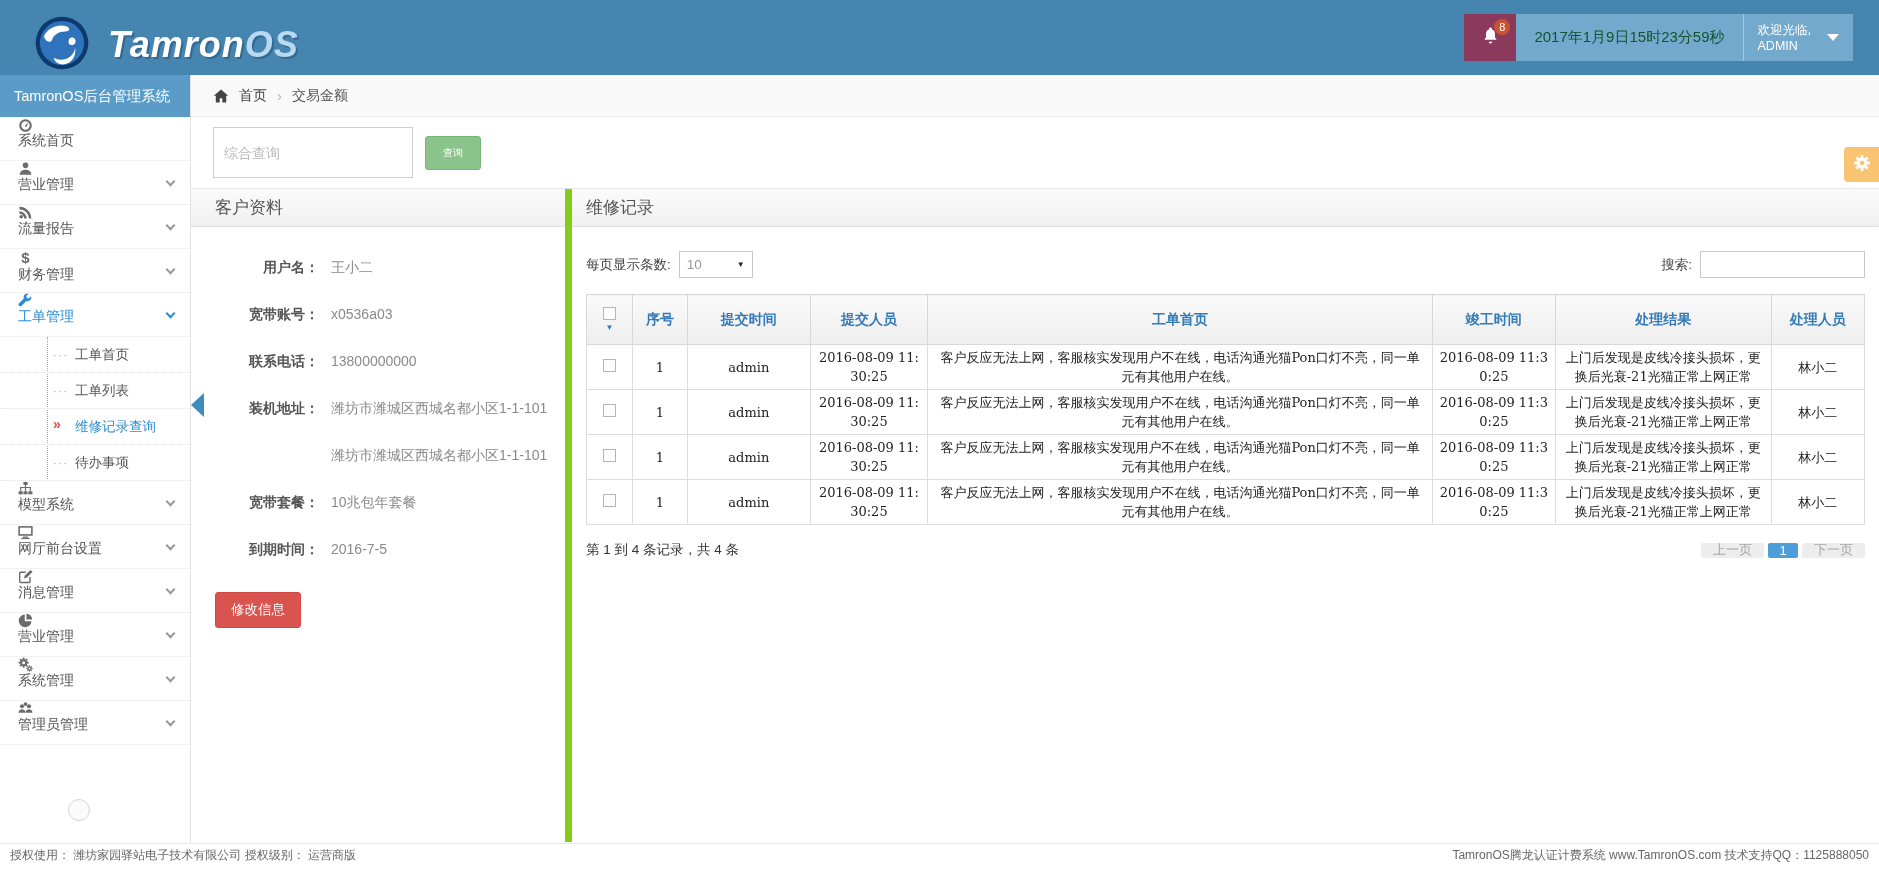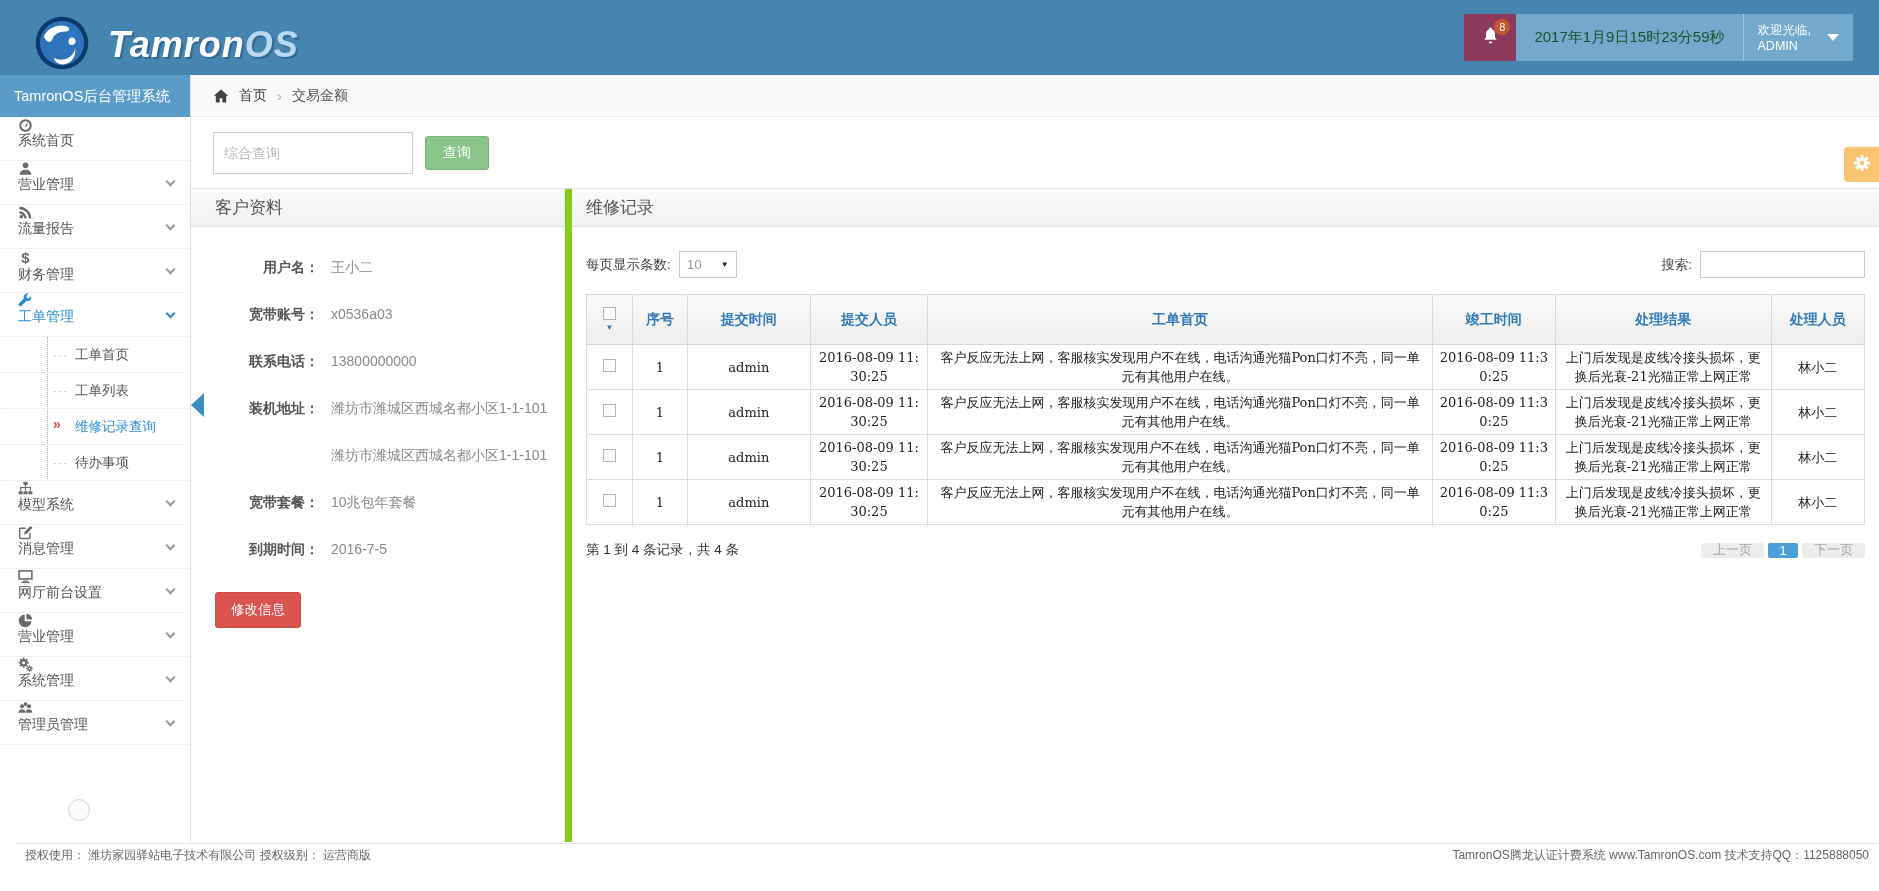--- a/index.html
+++ b/index.html
@@ -52,45 +52,45 @@
   
   .main { flex:1; position:relative; background:#fff; border-left:1px solid #e2e2e2; }
   .active-pointer { position:absolute; left:0; top:318px; width:0; height:0;
     border-top:12px solid transparent; border-bottom:12px solid transparent; border-right:13px solid #3c8dbc; }
   .breadcrumb-bar { height:42px; background:#f9f9f9; border-bottom:1px solid #ececec;
     display:flex; align-items:center; padding-left:22px; font-size:14px; color:#444; }
   .breadcrumb-bar .home-icon { margin-right:10px; display:flex; }
   .bc-sep { color:#b5b5b5; margin:0 10px; font-size:15px; }
   .bc-current { color:#555; }
   .search-row { height:71px; background:#fff; display:flex; align-items:center; padding-left:22px; position:relative; }
-  .query-input { width:200px; height:42px; border:1px solid #cfcfcf; padding:8px 10px; font-size:14px; color:#737373; outline:none; }
+  .query-input { width:200px; height:51px; border:1px solid #cfcfcf; padding:8px 10px; font-size:14px; color:#737373; outline:none; }
   .query-input::placeholder { color:#b8b8b8; }
   .query-btn { margin-left:12px; height:34px; padding:0 17px; background:#8ac48a; border:1px solid #79b579;
-    color:#fff; font-size:14px; border-radius:3px; cursor:pointer; }
+    color:#fff; font-size:10px; border-radius:3px; cursor:pointer; }
   .gear-btn { position:absolute; right:0; top:30px; width:35px; height:35px; background:#f8c471;
     border:none; border-radius:4px 0 0 4px; display:flex; align-items:center; justify-content:center; cursor:pointer; }
 
   .panels { display:flex; border-top:1px solid #e5e5e5; height:654px; }
   .panel-header { height:38px; background:linear-gradient(#fbfbfb,#f0f0f0); border-bottom:1px solid #e0e0e0;
     display:flex; align-items:center; font-size:17px; color:#555; }
   .left-panel { width:374px; flex:none; }
   .left-panel .panel-header { padding-left:24px; }
   .left-panel-body { padding:26px 0 0 24px; }
   .field-row { display:flex; margin-bottom:19px; line-height:28px; font-size:14px; }
   .f-label { width:104px; text-align:right; font-weight:bold; color:#555; flex:none; }
   .f-value { color:#8a8a8a; margin-left:12px; }
   .edit-btn { margin-top:10px; margin-left:0; background:#d9534f; color:#fff; border:1px solid #cf4a46;
     border-radius:3px; font-size:13.5px; padding:8px 15px; cursor:pointer; }
 
   .right-panel { flex:1; border-left:7px solid #84cc16; display:flex; flex-direction:column; }
   .right-panel .panel-header { padding-left:14px; }
   .right-body { padding:24px 14px 0 14px; }
   .table-controls { display:flex; justify-content:space-between; align-items:center; margin-bottom:16px; }
   .pagesize { display:flex; align-items:center; font-size:13.5px; color:#444; }
-  .select-box { margin-left:8px; width:58px; height:27px; border:1px solid #c8c8c8; display:flex;
+  .select-box { margin-left:8px; width:74px; height:27px; border:1px solid #c8c8c8; display:flex;
     align-items:center; justify-content:space-between; padding:0 7px; color:#999; font-size:13.5px;
     background:#fff; cursor:pointer; }
   .select-box .sel-caret { font-size:8px; color:#222; }
   .searchbox { display:flex; align-items:center; font-size:13.5px; color:#444; }
   .search-input { margin-left:8px; width:165px; height:27px; border:1px solid #c8c8c8; padding:0 6px;
     font-size:13px; outline:none; }
 
   table.records { width:100%; border-collapse:collapse; table-layout:fixed; }
   table.records th { background:linear-gradient(#fafafa,#eeeeee); color:#337ab7; font-size:14px;
     border:1px solid #d8d8d8; height:50px; font-weight:bold; }
@@ -105,21 +105,21 @@
   .table-footer { display:flex; justify-content:space-between; align-items:center; margin-top:16px; }
   .records-summary { font-size:13.5px; color:#333; }
   .pagination { display:flex; }
   .page-btn { height:15px; display:flex; align-items:center; justify-content:center; font-size:13px;
     margin-left:4px; cursor:pointer; border-radius:2px; }
   .page-prev,.page-next { background:#ededed; color:#a5a5a5; padding:0 12px; }
   .page-num.active { background:#4c9ed9; color:#fff; width:30px; }
 
   
   .footer { height:23px; border-top:1px solid #e7e7e7; background:#fff; display:flex;
-    align-items:center; justify-content:space-between; padding:0 10px; font-size:12px; color:#666;margin-left:15px; }
+    align-items:center; justify-content:space-between; padding:0 10px; font-size:12px; color:#666; }
 
   .icon-char { font-weight:bold; font-size:15px; width:15px; display:inline-block; text-align:center; }
 </style>
 </head>
 <body>
 
 <div class="topbar">
   <div class="logo-area">
     <span class="logo-globe">
       <svg viewBox="0 0 34 34" width="56" height="56">
@@ -237,36 +237,36 @@
                 <rect x="11" y="11" width="4.4" height="3.2"></rect>
               </g>
             </svg>
           </span>
           <span class="mi-label">模型系统</span>
           <span class="chev"></span>
         </div>
         <div class="menu-item">
           <span class="mi-icon">
             <svg viewBox="0 0 16 16" width="15" height="15">
-              <path fill="none" stroke="currentColor" stroke-width="1.5" d="M12.8 8.6v4.6a1.2 1.2 0 0 1-1.2 1.2H3a1.2 1.2 0 0 1-1.2-1.2V4.6A1.2 1.2 0 0 1 3 3.4h5.2"></path>
-              <path fill="currentColor" d="M6.4 9.8l.9-2.8 6-6L15.5 3l-6 6-3.1 1z"></path>
-            </svg>
-          </span>
-          <span class="mi-label">消息管理</span>
-          <span class="chev"></span>
-        </div>
-        <div class="menu-item">
-          <span class="mi-icon">
-            <svg viewBox="0 0 16 16" width="15" height="15">
               <rect x="1.2" y="2" width="13.6" height="8.6" fill="none" stroke="currentColor" stroke-width="1.7"></rect>
               <path fill="currentColor" d="M5.5 12.2h5l.7 1.5H4.8z"></path>
               <rect x="3.6" y="13.7" width="8.8" height="1.3" fill="currentColor"></rect>
             </svg>
           </span>
           <span class="mi-label">网厅前台设置</span>
+          <span class="chev"></span>
+        </div>
+        <div class="menu-item">
+          <span class="mi-icon">
+            <svg viewBox="0 0 16 16" width="15" height="15">
+              <path fill="none" stroke="currentColor" stroke-width="1.5" d="M12.8 8.6v4.6a1.2 1.2 0 0 1-1.2 1.2H3a1.2 1.2 0 0 1-1.2-1.2V4.6A1.2 1.2 0 0 1 3 3.4h5.2"></path>
+              <path fill="currentColor" d="M6.4 9.8l.9-2.8 6-6L15.5 3l-6 6-3.1 1z"></path>
+            </svg>
+          </span>
+          <span class="mi-label">消息管理</span>
           <span class="chev"></span>
         </div>
         <div class="menu-item">
           <span class="mi-icon">
             <svg viewBox="0 0 16 16" width="15" height="15">
               <g fill="currentColor">
                 <path d="M7.2 1.6a6.8 6.8 0 1 0 7.2 7.2H7.2z"></path>
                 <path d="M9 .8a6.9 6.9 0 0 1 6.2 6.2H9z"></path>
               </g>
             </svg>

